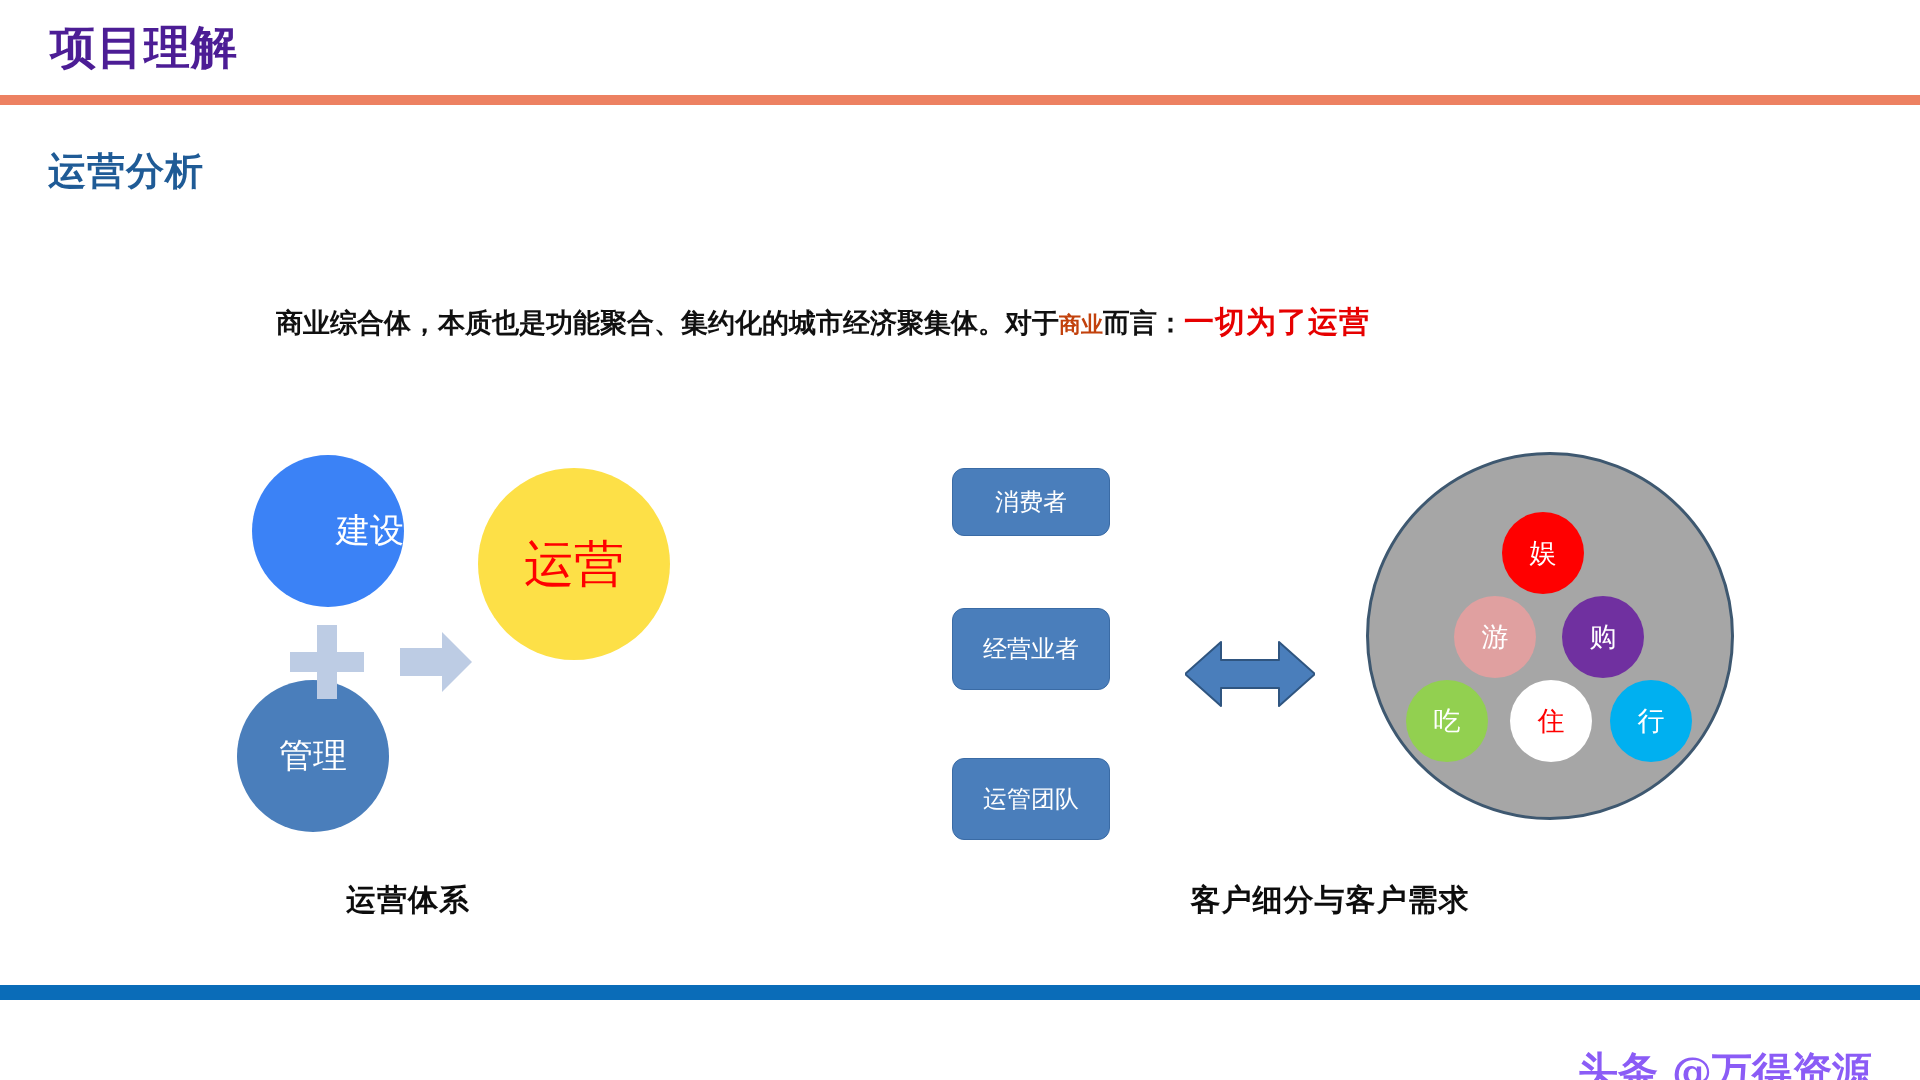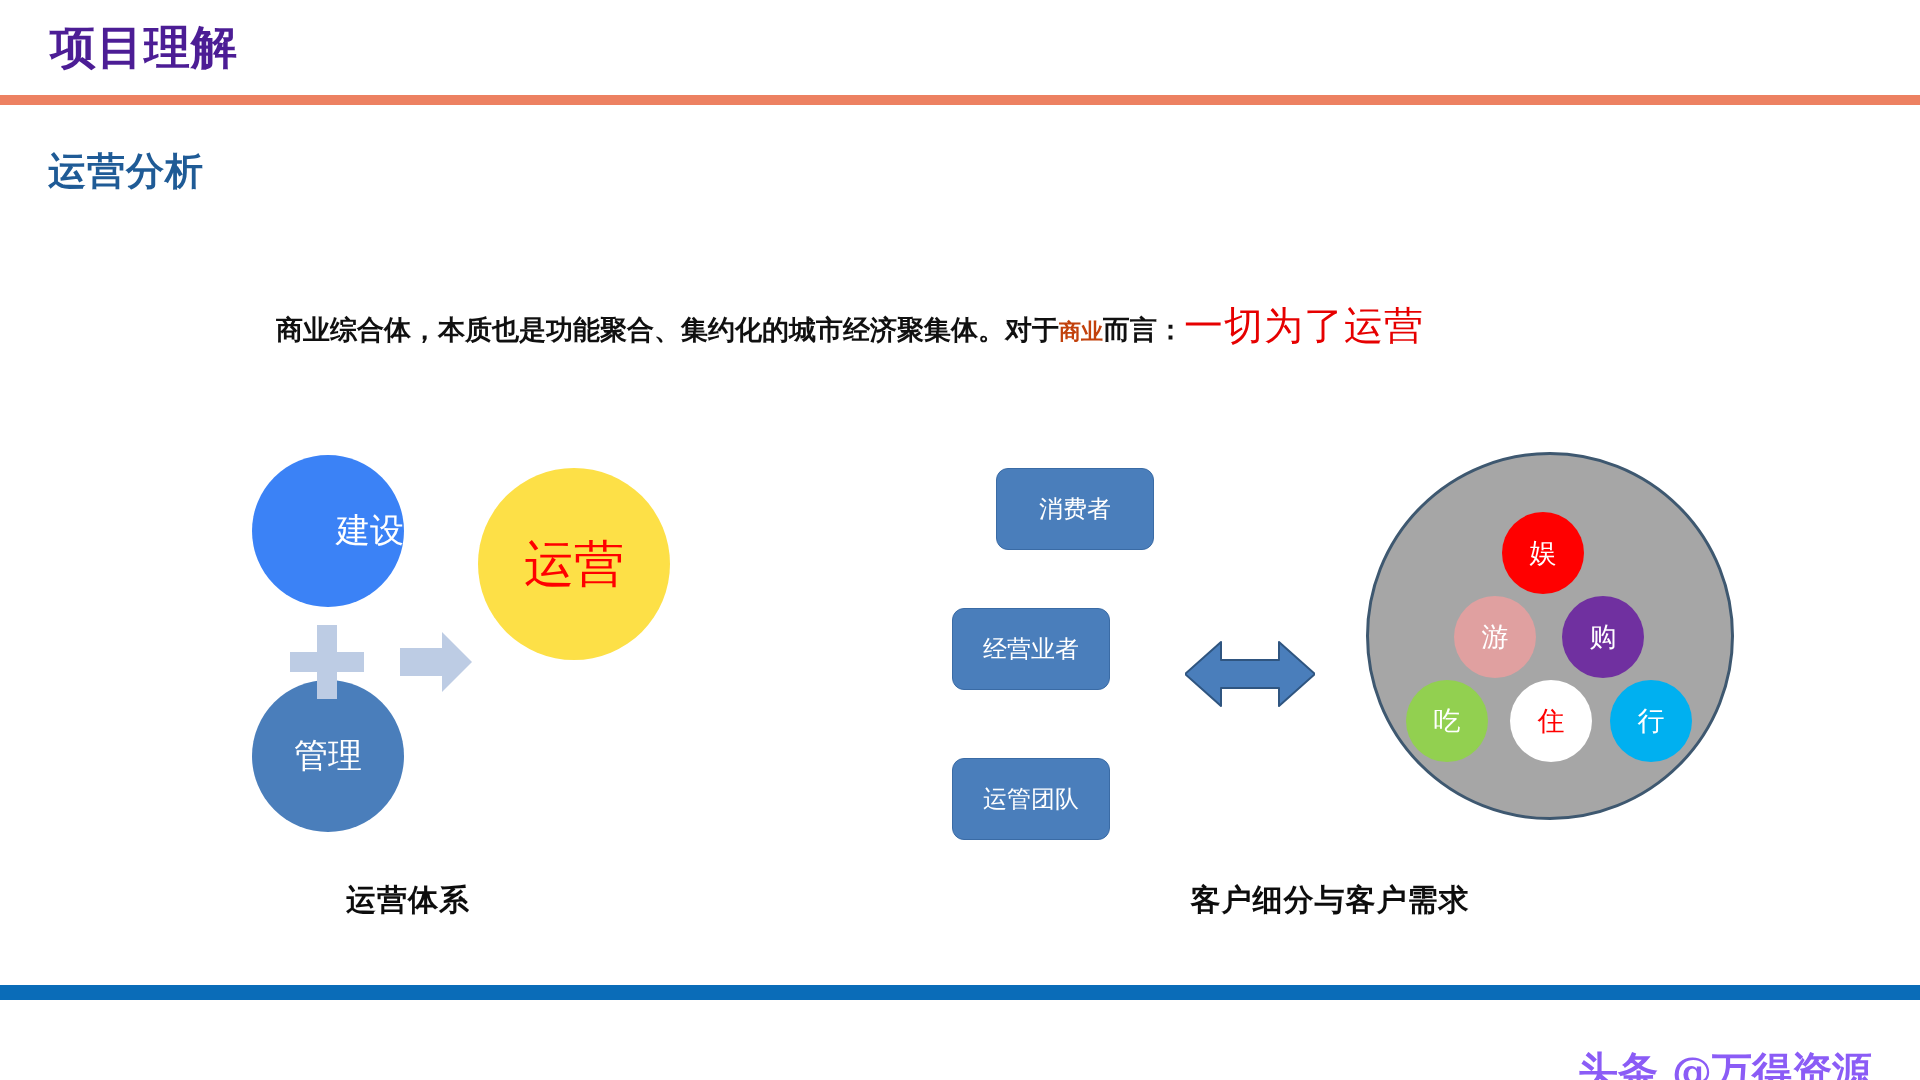--- a/index.html
+++ b/index.html
@@ -56,22 +56,22 @@
     color: #101010;
     white-space: nowrap;
     line-height: 1.1;
   }
   #lead-statement .emph-small {
     color: #c2410c;
     font-size: 22px;
   }
   #lead-statement .emph-big {
     color: #E60000;
-    font-size: 39px;
-    font-weight: normal;
+    font-size: 30px;
+    font-weight: bold;
     letter-spacing: 1px;
   }
 
   
   .node-circle {
     position: absolute;
     border-radius: 50%;
     display: flex;
     align-items: center;
     justify-content: center;
@@ -83,21 +83,21 @@
     left: 252px;
     top: 455px;
     width: 152px;
     height: 152px;
     background: #3b82f6;
     color: #ffffff;
     font-size: 34px;
     justify-content: flex-end;
   }
   #circle-guanli {
-    left: 252px;
+    left: 237px;
     top: 680px;
     width: 152px;
     height: 152px;
     background: #4A7EBB;
     color: #ffffff;
     font-size: 34px;
   }
   #circle-yunying {
     left: 478px;
     top: 468px;
@@ -134,21 +134,21 @@
     color: #ffffff;
     font-size: 24px;
     display: flex;
     align-items: center;
     justify-content: center;
     text-align: center;
     box-sizing: border-box;
     line-height: 1.25;
     padding: 4px 18px;
   }
-  #box-consumer { left: 952px; top: 468px; height: 82px; margin-left: 44px; }
+  #box-consumer { left: 952px; top: 468px; height: 68px; }
   #box-operator { left: 952px; top: 608px; height: 82px; }
   #box-team     { left: 952px; top: 758px; height: 82px; }
 
   #arrow-double {
     position: absolute;
     left: 1185px;
     top: 638px;
     width: 130px;
     height: 72px;
   }

